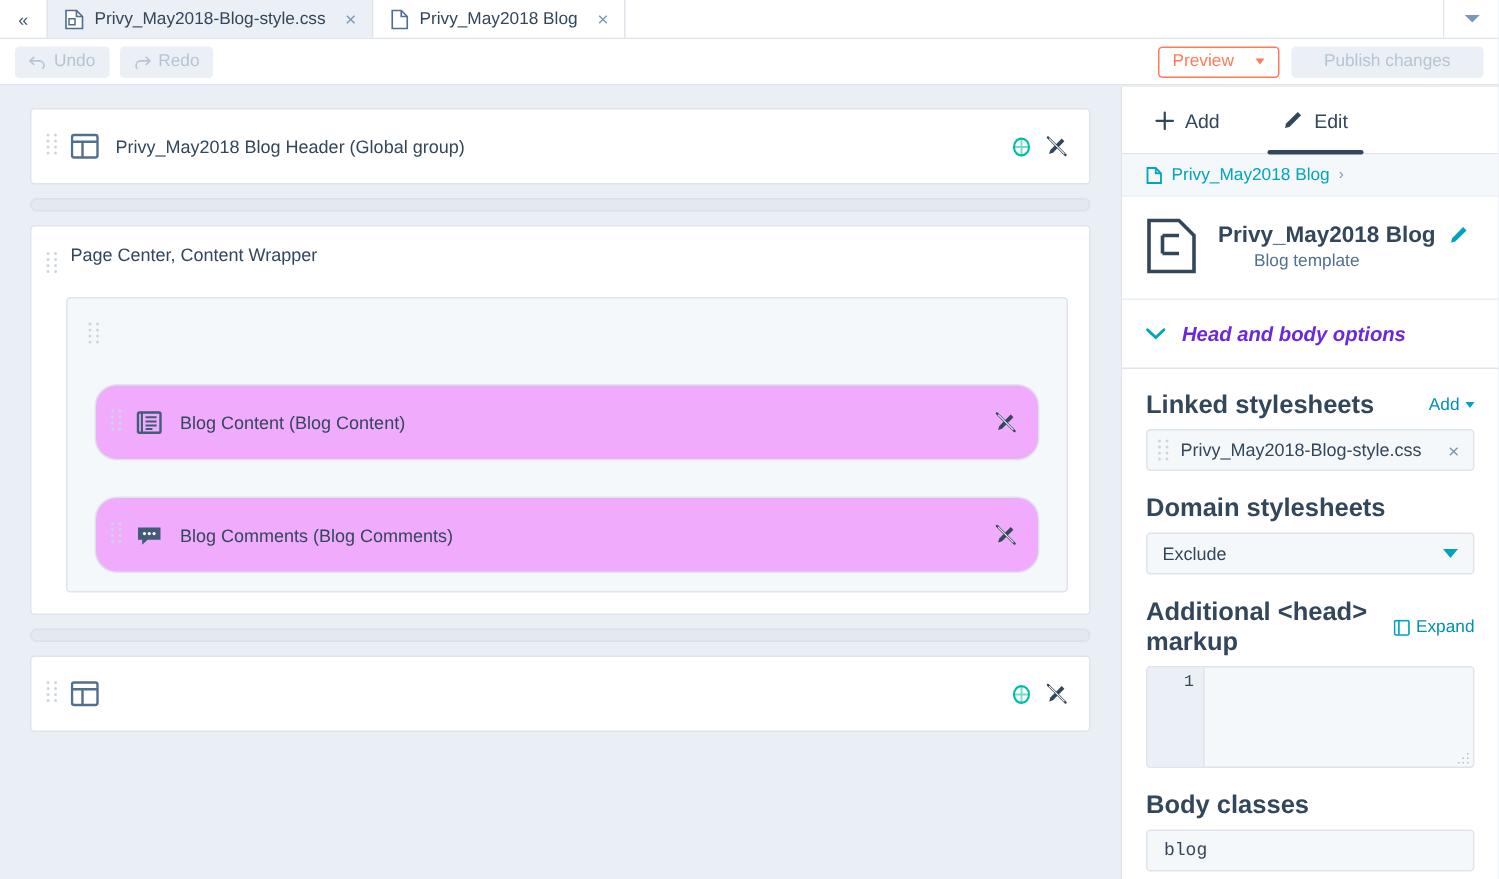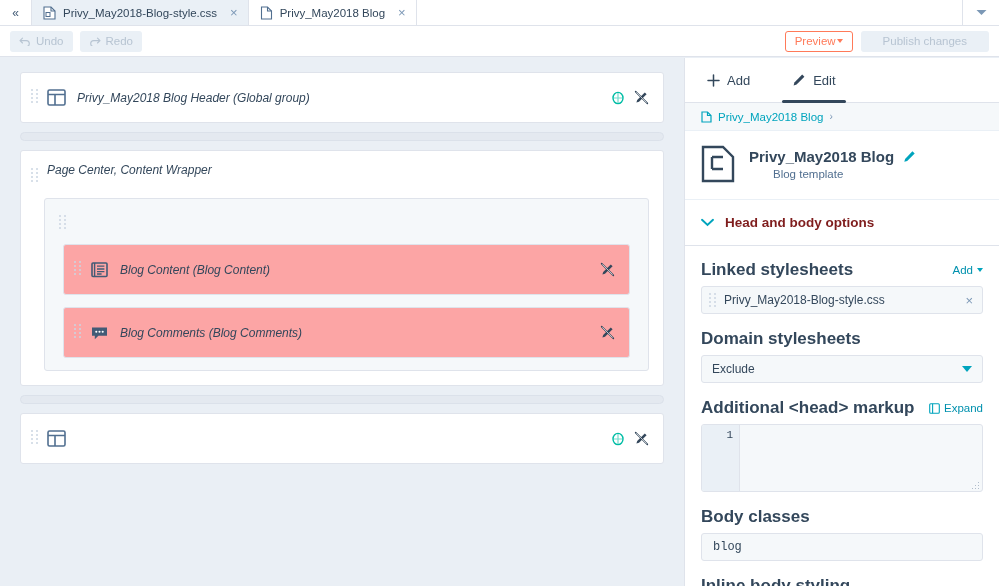--- a/index.html
+++ b/index.html
@@ -72,21 +72,21 @@
     font-size: 11.5px;
     margin-right: 7px;
     cursor: default;
     border: none;
   }
   .tb-right {
     margin-left: auto;
     display: flex; align-items: center; gap: 8px;
   }
   .btn-preview {
-    display: flex; align-items: center; gap: 1px;
+    display: flex; align-items: center; gap: 14px;
     height: 21px; padding: 0 9px;
     border: 1px solid #ff7a59;
     border-radius: 3px;
     color: #ff7a59;
     background: #fff;
     font-size: 11.5px;
     cursor: pointer;
   }
   .btn-publish {
     height: 21px; padding: 0 22px;
@@ -107,26 +107,25 @@
 
   
   .main {
     position: absolute;
     top: 58px; left: 0; right: 0; bottom: 0;
     display: flex;
   }
 
   
   .canvas {
-    width: 684px;
+    width: 747px;
     background: #eaeff5;
     overflow: hidden;
     padding: 14px 20px 0 20px;
     position: relative;
-    font-style: italic;
   }
   .sep-bar {
     height: 9px;
     border: 1px solid #dbe1ea;
     border-radius: 5px;
     background: #e4e9f0;
     margin: 9px 0;
   }
   .card {
     background: #fff;
@@ -165,24 +164,24 @@
   }
   .inner-card {
     background: #f5f8fa;
     border: 1px solid #dfe3eb;
     border-radius: 3px;
     margin: 13px 0 0 13px;
     padding: 11px 10px 12px 10px;
   }
   .inner-card > .group-head { padding-left: 4px; }
   .module-box {
-    background: #fca5a5;
+    background: #f0abfc;
     border: 1px solid #dfe3eb;
-    border-radius: 3px;
-    margin: 12px 8px 0 8px;
+    border-radius: 15px;
+    margin: 24px 8px 0 8px;
   }
 
   
   .panel {
     flex: 1;
     background: #fff;
     border-left: 1px solid #dfe3eb;
     overflow: hidden;
     position: relative;
   }
@@ -229,21 +228,21 @@
     display: flex; align-items: center; gap: 9px;
   }
   .ph-sub { font-size: 11.5px; color: #516f90; margin-top: 3px; margin-left: 24px; }
 
   .accordion {
     display: flex; align-items: center; gap: 11px;
     padding: 15px 16px;
     border-bottom: 1px solid #dfe3eb;
     cursor: pointer;
   }
-  .accordion-title { font-size: 13.5px; font-weight: bold; color: #7f1d1d; }
+  .accordion-title { font-size: 13.5px; font-weight: bold; color: #6d28d9; font-style: italic; }
 
   .form { padding: 14px 16px 0 16px; }
   .field { margin-bottom: 15px; }
   .field-label-row {
     display: flex; align-items: center; justify-content: space-between;
     margin-bottom: 6px;
   }
   .field-label { font-size: 17px; font-weight: bold; color: #33475b; }
   .link-action {
     font-size: 11.5px; color: #0091ae; cursor: pointer;

